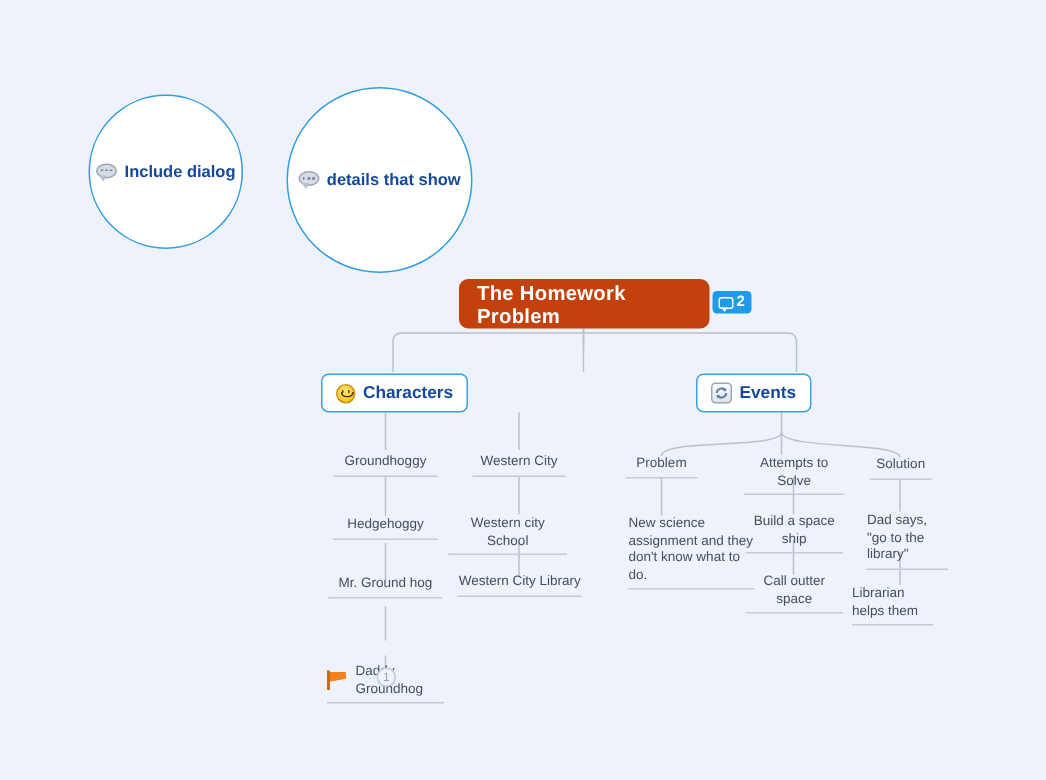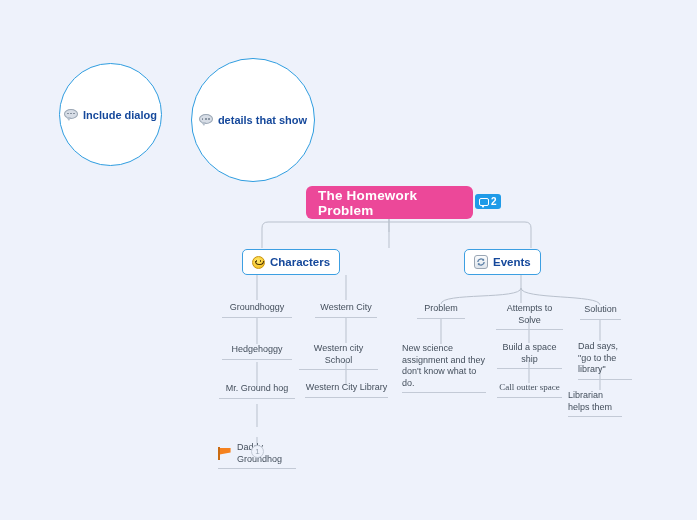--- a/index.html
+++ b/index.html
@@ -84,21 +84,21 @@
   .bubble-icon .b-dots i {
     width: 1.6px; height: 1.6px;
     background: #7b8796;
     border-radius: 50%;
     display: block;
   }
 
   
   .root-node {
     position: absolute;
-    background: #ec4899;
+    background: #c2410c;
     border-radius: 6px;
     color: #ffffff;
     font-weight: bold;
     font-size: 13.5px;
     display: flex;
     align-items: center;
     justify-content: center;
     letter-spacing: 0.2px;
     box-sizing: border-box;
     padding: 0 12px;
@@ -347,21 +347,21 @@
   </div>
 
   <div class="root-node" style="left:306px; top:186px; width:167px; height:33px;">
     <span>The Homework Problem</span>
   </div>
   <div class="root-badge" style="left:475px; top:194px;">
     <span class="badge-bubble"></span>
     <span>2</span>
   </div>
 
-  <div class="branch-node" style="left:214px; top:249px;margin-left:28px;">
+  <div class="branch-node" style="left:214px; top:249px;">
     <span class="smiley-icon">
       <span class="eye l"></span>
         <span class="eye r"></span>
         <span class="mouth"></span>
     </span>
     <span class="branch-label">Characters</span>
   </div>
 
   <div class="leaf-node center" style="left:222px; top:302px; width:70px;">Groundhoggy</div>
   <div class="leaf-node center" style="left:222px; top:344px; width:70px;">Hedgehoggy</div>
@@ -388,23 +388,23 @@
         <path d="M2.2,6 A3.8,3.8 0 0 1 9.2,4.1" fill="none" stroke="#5b7fa6" stroke-width="1.6"></path>
         <path d="M9.8,6 A3.8,3.8 0 0 1 2.8,7.9" fill="none" stroke="#5b7fa6" stroke-width="1.6"></path>
         <path d="M9.6,1.8 L9.8,4.6 L7.2,4.2 Z" fill="#5b7fa6"></path>
         <path d="M2.4,10.2 L2.2,7.4 L4.8,7.8 Z" fill="#5b7fa6"></path>
       </svg>
     </span>
     <span class="branch-label">Events</span>
   </div>
 
   <div class="leaf-node center" style="left:417px; top:303px; width:48px;">Problem</div>
-  <div class="leaf-node left" style="left:402px; top:343px; width:84px;">New science assignment and they don't know what to do.</div>
+  <div class="leaf-node left" style="left:419px; top:343px; width:84px;">New science assignment and they don't know what to do.</div>
 
   <div class="leaf-node center" style="left:496px; top:303px; width:67px;">Attempts to Solve</div>
   <div class="leaf-node center" style="left:497px; top:342px; width:65px;">Build a space ship</div>
-  <div class="leaf-node center" style="left:497px; top:382px; width:65px;font-family:Liberation Serif, serif;">Call outter space</div>
+  <div class="leaf-node center" style="left:497px; top:382px; width:65px;">Call outter space</div>
 
   <div class="leaf-node center" style="left:580px; top:304px; width:41px;">Solution</div>
   <div class="leaf-node left" style="left:578px; top:341px; width:54px;">Dad says, "go to the library"</div>
   <div class="leaf-node left" style="left:568px; top:390px; width:54px;">Librarian helps them</div>
 
 </div>
 
 </body></html>

